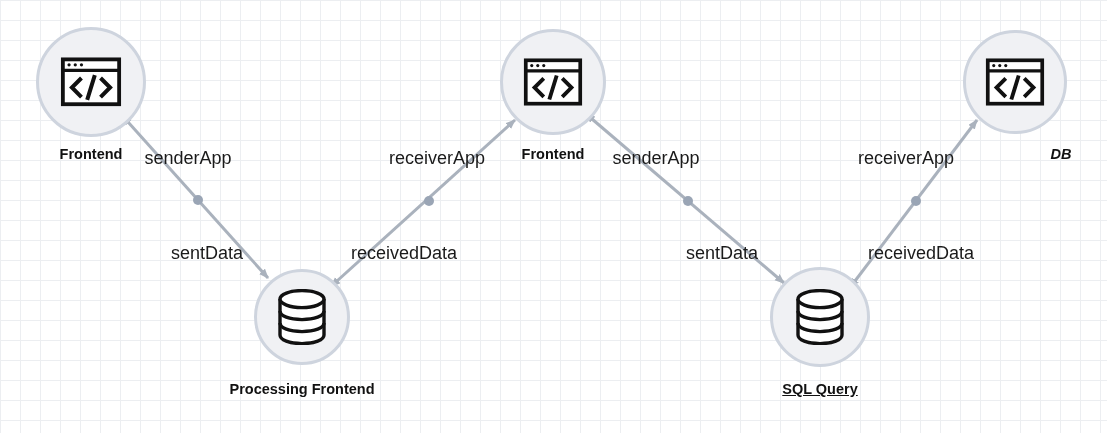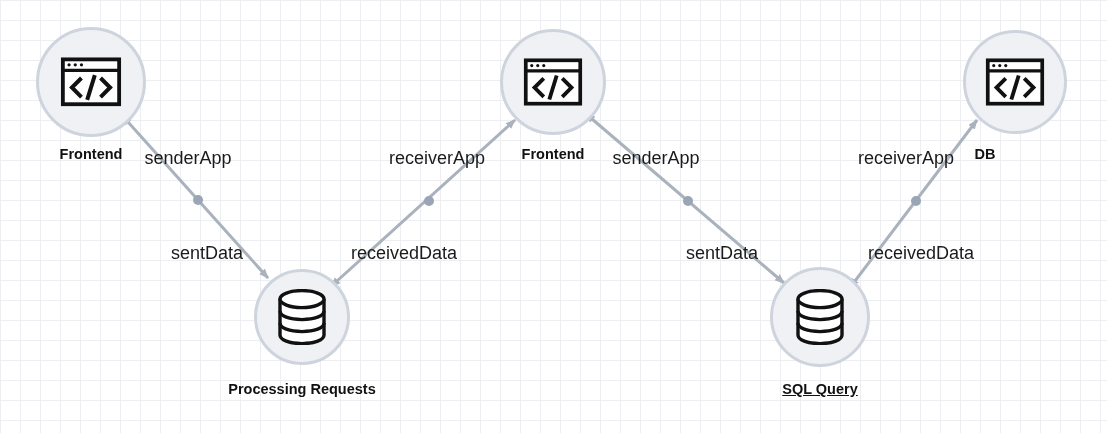--- a/index.html
+++ b/index.html
@@ -105,21 +105,21 @@
       </div>
       <div class="node-label" style="left: 91px; top: 146px; color: rgb(17, 17, 17);">Frontend</div>
       <div class="node" style="left: 254px; top: 269px; width: 96px; height: 96px; background: rgb(240, 241, 244); border-color: rgb(206, 212, 222);">
         <svg width="52" height="56.160000000000004" viewBox="0 0 52 56" class="node-icon">
           <path d="M 4 10 L 4 46 C 4 51 13.5 54.5 26 54.5 C 38.5 54.5 48 51 48 46 L 48 10" fill="#ffffff" stroke="#111111" stroke-width="3.4"></path>
           <ellipse cx="26" cy="10" rx="22" ry="8.5" fill="#ffffff" stroke="#111111" stroke-width="3.4"></ellipse>
           <path d="M 4 22 C 4 27 13.5 30.5 26 30.5 C 38.5 30.5 48 27 48 22" fill="none" stroke="#111111" stroke-width="3.4"></path>
           <path d="M 4 34 C 4 39 13.5 42.5 26 42.5 C 38.5 42.5 48 39 48 34" fill="none" stroke="#111111" stroke-width="3.4"></path>
         </svg>
       </div>
-      <div class="node-label" style="left: 302px; top: 381px; color: rgb(17, 17, 17);">Processing Requests</div>
+      <div class="node-label" style="left: 302px; top: 381px; color: rgb(17, 17, 17);">Processing Frontend</div>
       <div class="node" style="left: 500px; top: 29px; width: 106px; height: 106px; background: rgb(240, 241, 244); border-color: rgb(206, 212, 222);">
         <svg width="60" height="48" viewBox="0 0 64 52" class="node-icon">
           <rect x="2.5" y="2.5" width="59" height="47" fill="#ffffff" stroke="#111111" stroke-width="4"></rect>
           <line x1="2.5" y1="14" x2="61.5" y2="14" stroke="#111111" stroke-width="3.5"></line>
           <circle cx="9" cy="8.2" r="1.7" fill="#111111"></circle>
           <circle cx="15.5" cy="8.2" r="1.7" fill="#111111"></circle>
           <circle cx="22" cy="8.2" r="1.7" fill="#111111"></circle>
           <path d="M 22 22 L 12 32 L 22 42 M 42 22 L 52 32 L 42 42 M 36 19 L 28 45" fill="none" stroke="#111111" stroke-width="4.2" stroke-linecap="butt" stroke-linejoin="miter"></path>
         </svg>
       </div>
@@ -136,21 +136,21 @@
       <div class="node" style="left: 963px; top: 30px; width: 104px; height: 104px; background: rgb(240, 241, 244); border-color: rgb(206, 212, 222);">
         <svg width="60" height="48" viewBox="0 0 64 52" class="node-icon">
           <rect x="2.5" y="2.5" width="59" height="47" fill="#ffffff" stroke="#111111" stroke-width="4"></rect>
           <line x1="2.5" y1="14" x2="61.5" y2="14" stroke="#111111" stroke-width="3.5"></line>
           <circle cx="9" cy="8.2" r="1.7" fill="#111111"></circle>
           <circle cx="15.5" cy="8.2" r="1.7" fill="#111111"></circle>
           <circle cx="22" cy="8.2" r="1.7" fill="#111111"></circle>
           <path d="M 22 22 L 12 32 L 22 42 M 42 22 L 52 32 L 42 42 M 36 19 L 28 45" fill="none" stroke="#111111" stroke-width="4.2" stroke-linecap="butt" stroke-linejoin="miter"></path>
         </svg>
       </div>
-      <div class="node-label" style="left: 985px; top: 146px; color: rgb(17, 17, 17);">DB</div>
+      <div class="node-label" style="left: 1061px; top: 146px; color: rgb(17, 17, 17); font-style: italic;">DB</div>
     </div>
   <div id="labels-group">
       <div class="edge-label" style="left: 188px; top: 148px;">senderApp</div>
       <div class="edge-label" style="left: 207px; top: 243px;">sentData</div>
       <div class="edge-label" style="left: 437px; top: 148px;">receiverApp</div>
       <div class="edge-label" style="left: 404px; top: 243px;">receivedData</div>
       <div class="edge-label" style="left: 656px; top: 148px;">senderApp</div>
       <div class="edge-label" style="left: 722px; top: 243px;">sentData</div>
       <div class="edge-label" style="left: 906px; top: 148px;">receiverApp</div>
       <div class="edge-label" style="left: 921px; top: 243px;">receivedData</div>

